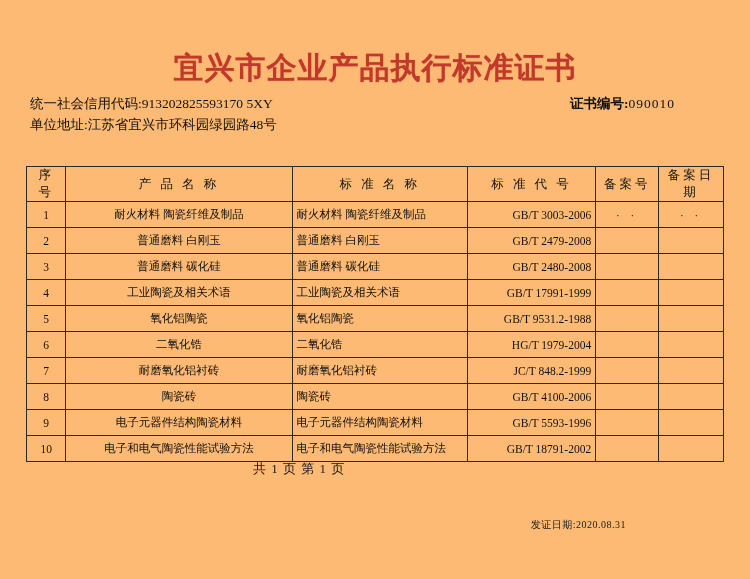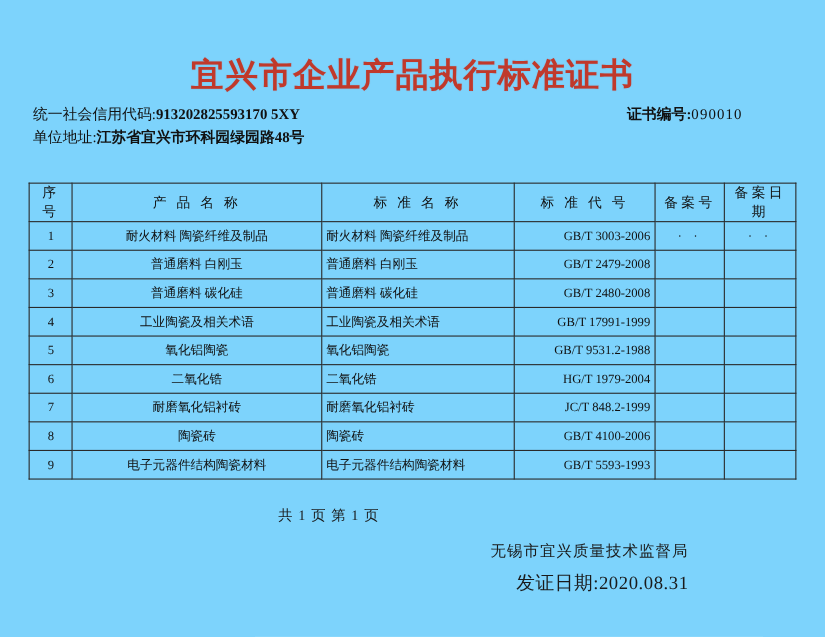--- a/index.html
+++ b/index.html
@@ -11,21 +11,21 @@
     height: 579px;
     background: #ffffff;
     font-family: "Liberation Serif", "DejaVu Serif", serif;
     color: #1a1a1a;
     overflow: hidden;
   }
   .page {
     position: relative;
     width: 750px;
     height: 579px;
-    background: #7dd3fc;
+    background: #fdba74;
   }
   .title {
     position: absolute;
     top: 48px;
     left: 0;
     width: 750px;
     text-align: center;
     font-family: "DejaVu Serif", "Liberation Serif", serif;
     font-weight: bold;
     font-size: 30px;
@@ -46,21 +46,20 @@
     position: relative;
     height: 21px;
     white-space: nowrap;
   }
   .meta-label {
     display: inline-block;
     text-align: center;
   }
   .meta-value {
     display: inline-block;
-    font-weight: bold;
   }
   .cert-no {
     position: absolute;
     right: 0;
     top: 0;
     width: 260px;
     text-align: left;
     font-size: 13.5px;
   }
   .cert-no-label {
@@ -119,21 +118,21 @@
     right: 124px;
     top: 492px;
     font-size: 14px;
     letter-spacing: 1px;
     text-align: right;
   }
   .issue-date {
     position: absolute;
     right: 124px;
     top: 518px;
-    font-size: 17px;
+    font-size: 10px;
     letter-spacing: 0.5px;
     text-align: right;
   }
   .seal {
     position: absolute;
     left: 590px;
     top: 430px;
     width: 128px;
     height: 128px;
     border: 2.5px solid rgba(208, 48, 48, 0.55);
@@ -263,29 +262,36 @@
         <td class="col-name">陶瓷砖</td>
         <td class="col-std">陶瓷砖</td>
         <td class="col-code">GB/T 4100-2006</td>
         <td class="col-file dots"></td>
         <td class="col-date dots"></td>
       </tr>
       <tr>
         <td class="col-idx">9</td>
         <td class="col-name">电子元器件结构陶瓷材料</td>
         <td class="col-std">电子元器件结构陶瓷材料</td>
-        <td class="col-code">GB/T 5593-1993</td>
+        <td class="col-code">GB/T 5593-1996</td>
+        <td class="col-file dots"></td>
+        <td class="col-date dots"></td>
+      </tr>
+      <tr>
+        <td class="col-idx">10</td>
+        <td class="col-name">电子和电气陶瓷性能试验方法</td>
+        <td class="col-std">电子和电气陶瓷性能试验方法</td>
+        <td class="col-code">GB/T 18791-2002</td>
         <td class="col-file dots"></td>
         <td class="col-date dots"></td>
       </tr>
     </tbody>
   </table>
 
   <div class="page-count">共 1 页 第 1 页</div>
 
-  <div class="issuer">无锡市宜兴质量技术监督局</div>
 
   <div class="issue-date">
     <span>发证日期:</span><span>2020.08.31</span>
   </div>
 
 
 </div>
 
 </body></html>

